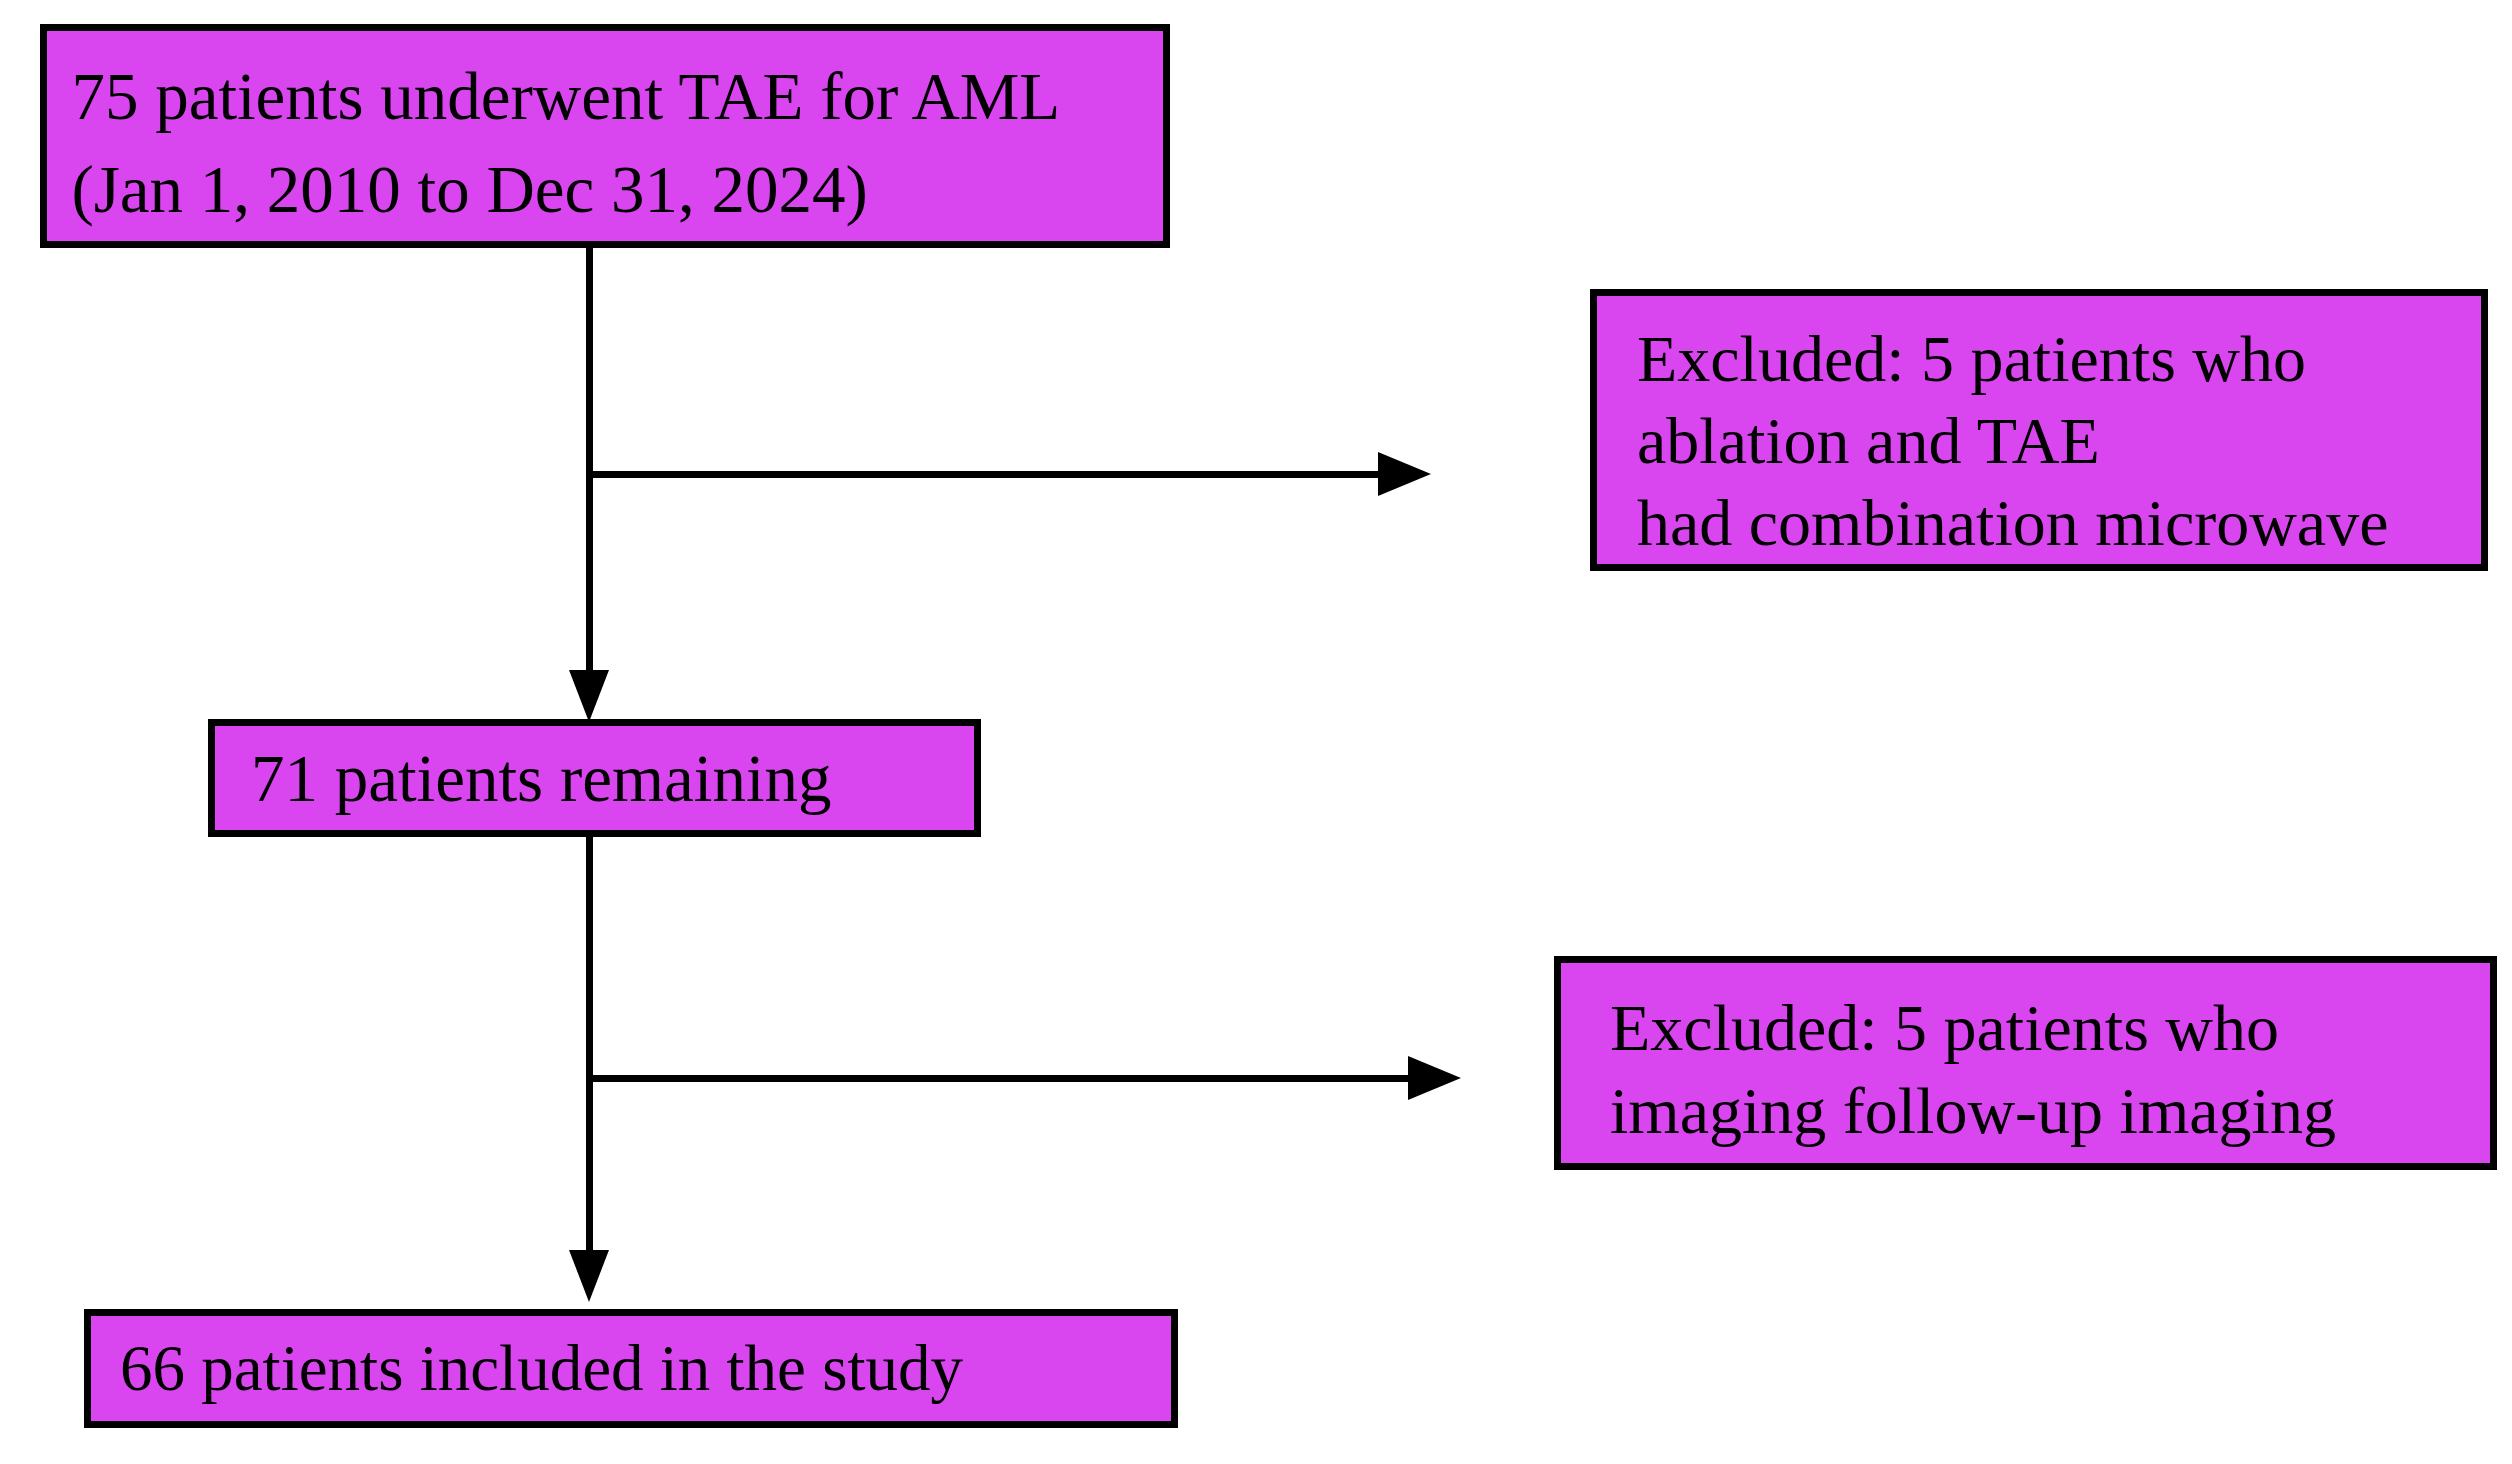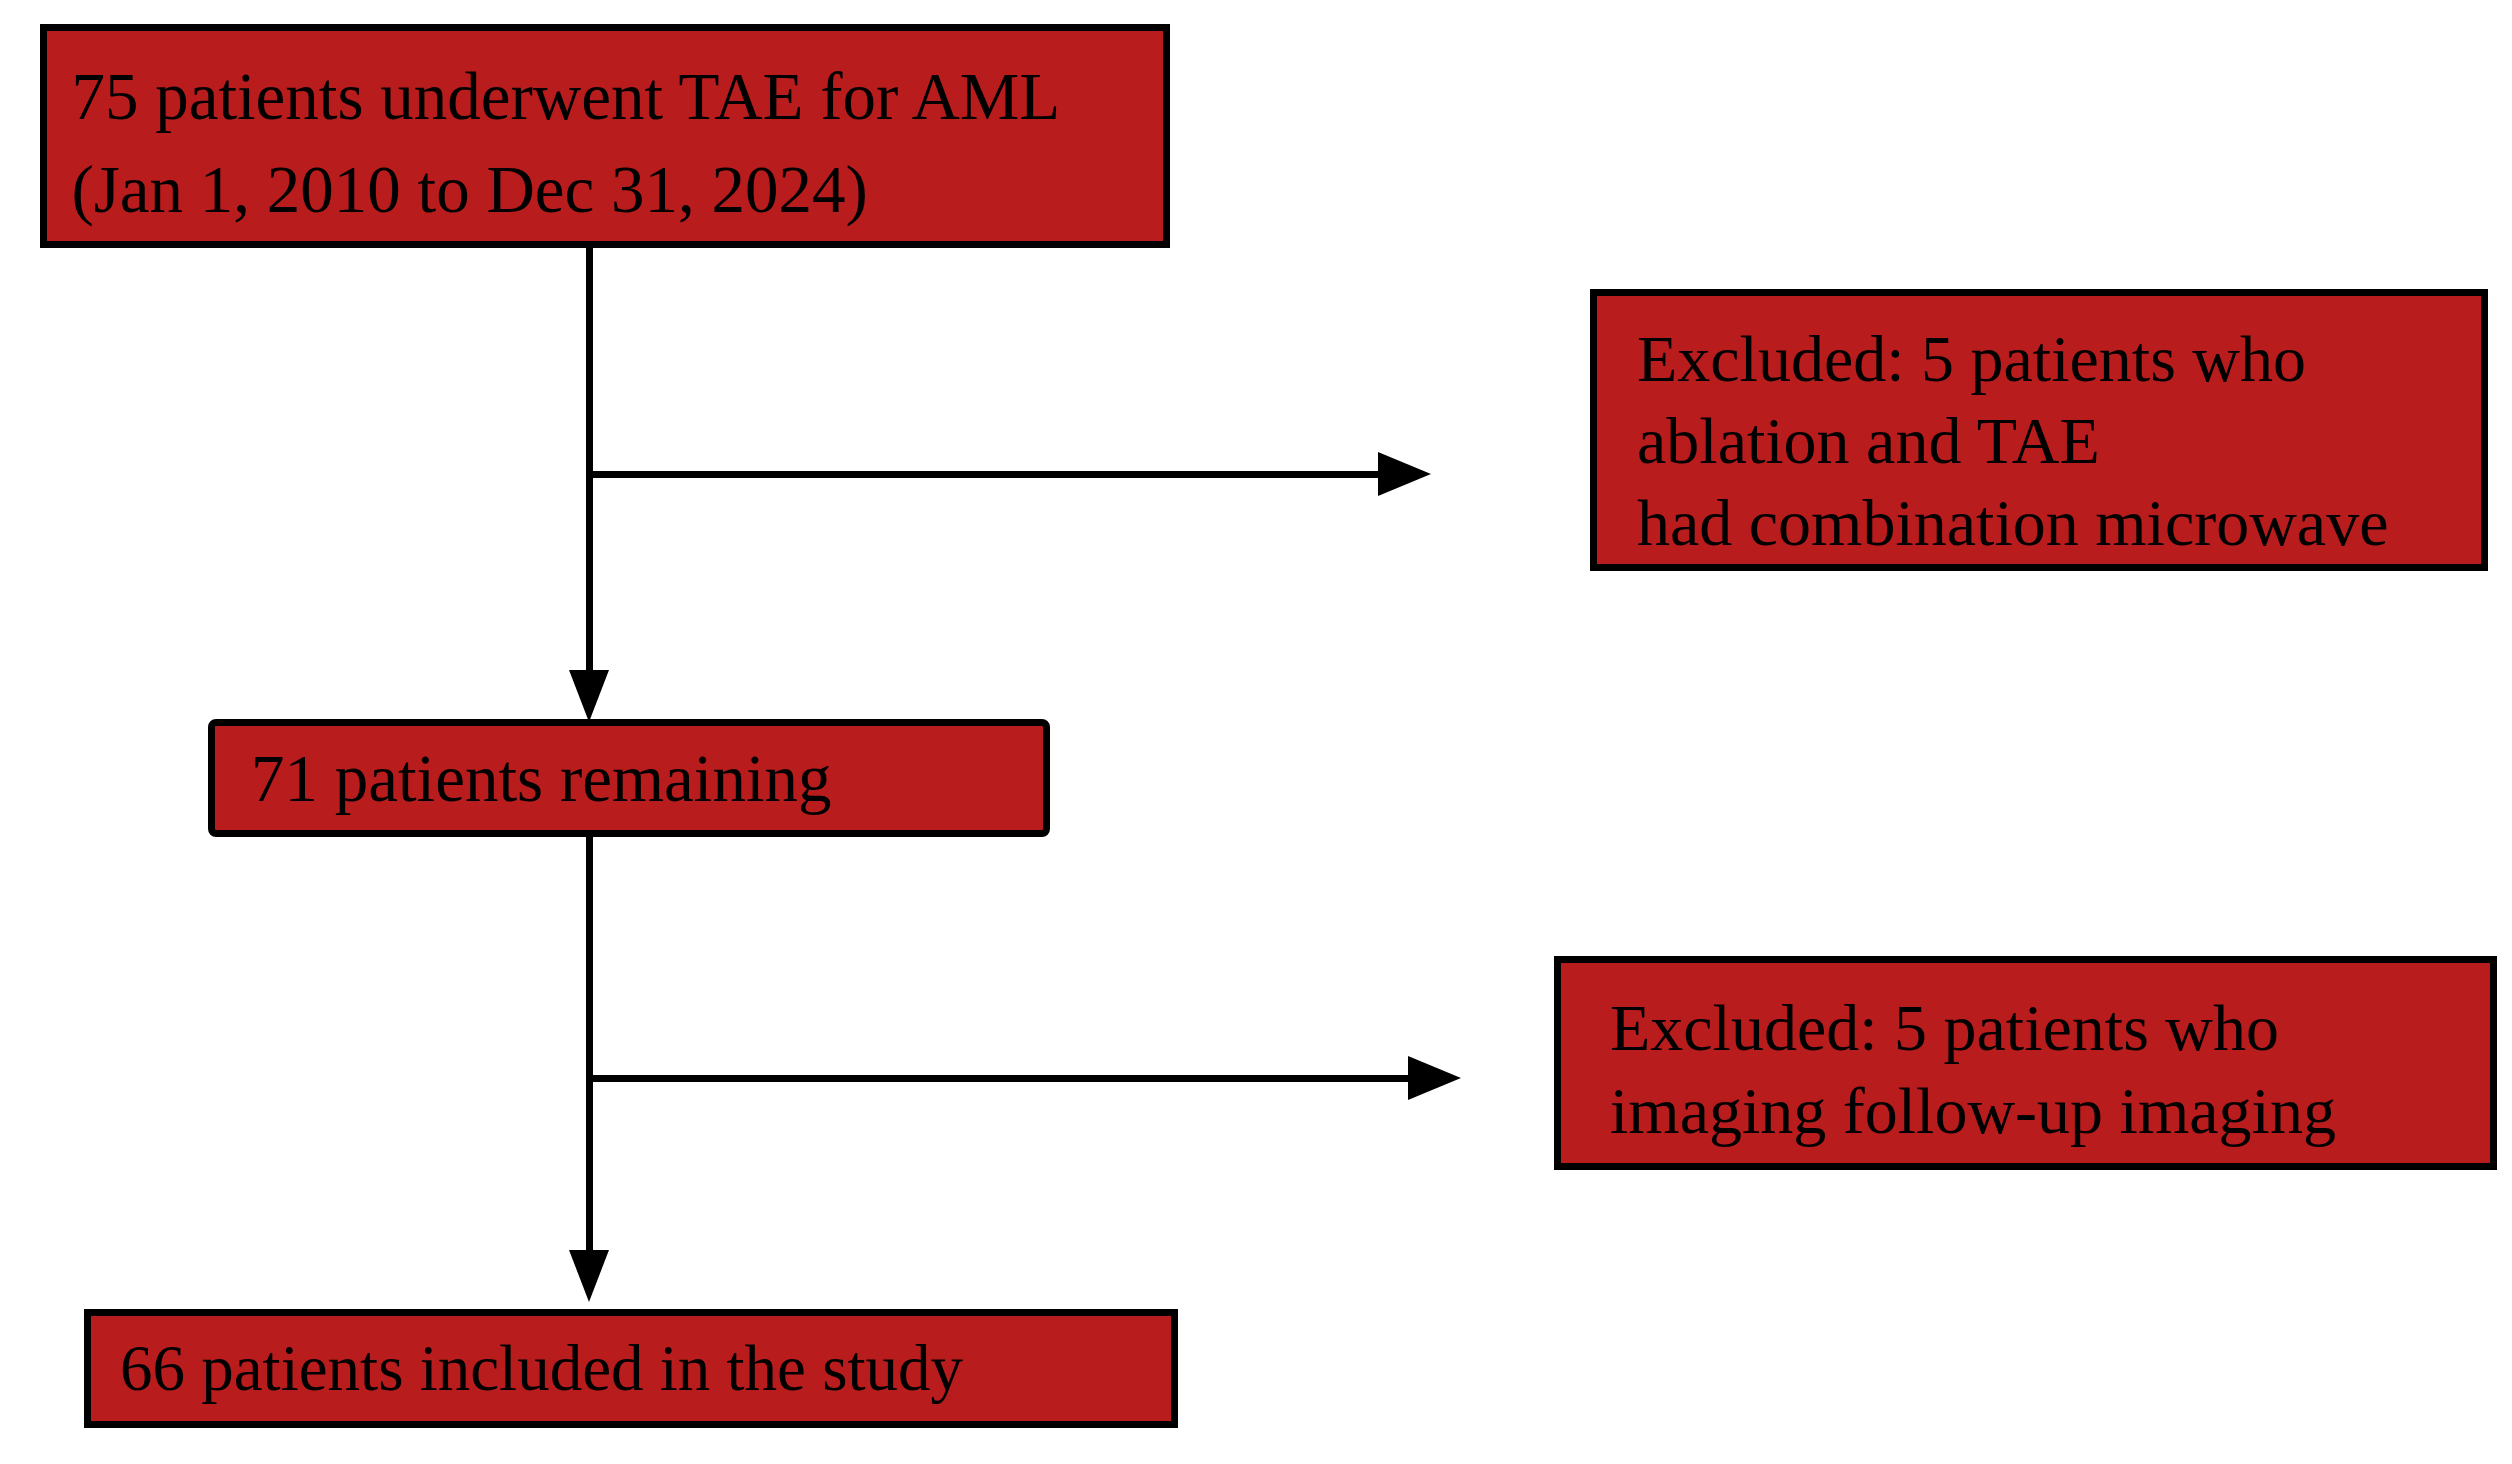--- a/index.html
+++ b/index.html
@@ -12,21 +12,21 @@
     width: 2512px;
     height: 1465px;
     background: #ffffff;
     font-family: "Liberation Serif", "DejaVu Serif", serif;
     color: #000000;
     overflow: hidden;
   }
   .box {
     position: absolute;
     border: 7.2px solid #000000;
-    background: #b91c1c;
+    background: #d946ef;
     box-sizing: border-box;
     white-space: nowrap;
   }
   .box .tline {
     white-space: nowrap;
   }
   .vcenter {
     display: flex;
     align-items: center;
   }
@@ -58,24 +58,23 @@
     font-size: 67px; line-height: 93px;
   }
   #box-excluded-1 {
     left: 1590px; top: 289px;
     width: 898px; height: 282px;
     padding: 21.6px 13px 0 40px;
     font-size: 66px; line-height: 82px;
   }
   #box-remaining {
     left: 208px; top: 719px;
-    width: 842px; height: 118px;
+    width: 773px; height: 118px;
     padding: 0 13px 0 36px;
     font-size: 67px;
-    border-radius: 8px;
   }
   #box-excluded-2 {
     left: 1554px; top: 956px;
     width: 943px; height: 214px;
     padding: 23px 13px 0 49px;
     font-size: 66px; line-height: 83px;
   }
   #box-included {
     left: 84px; top: 1309px;
     width: 1094px; height: 119px;

